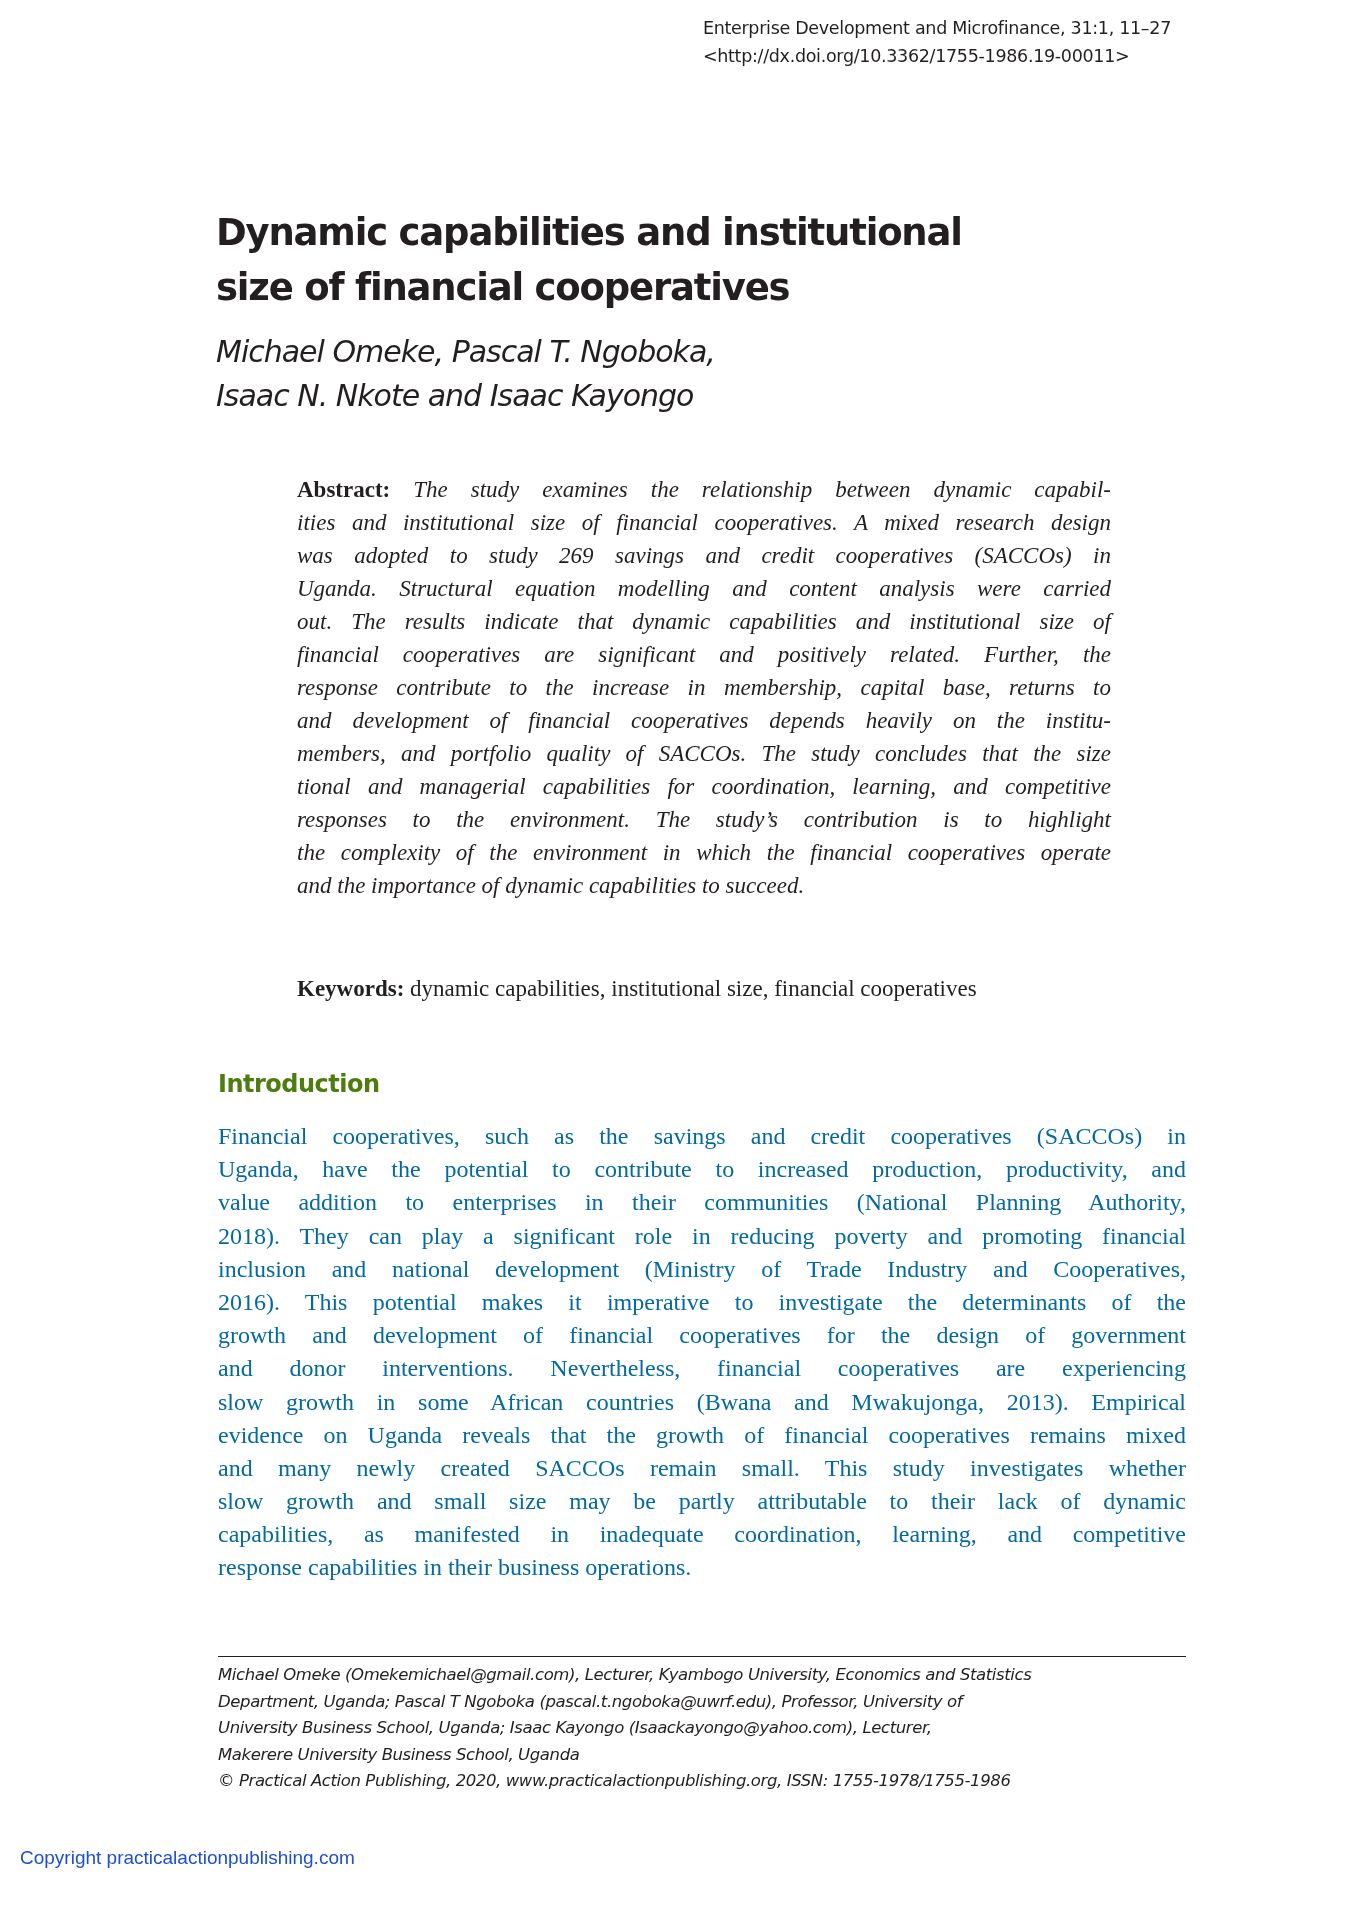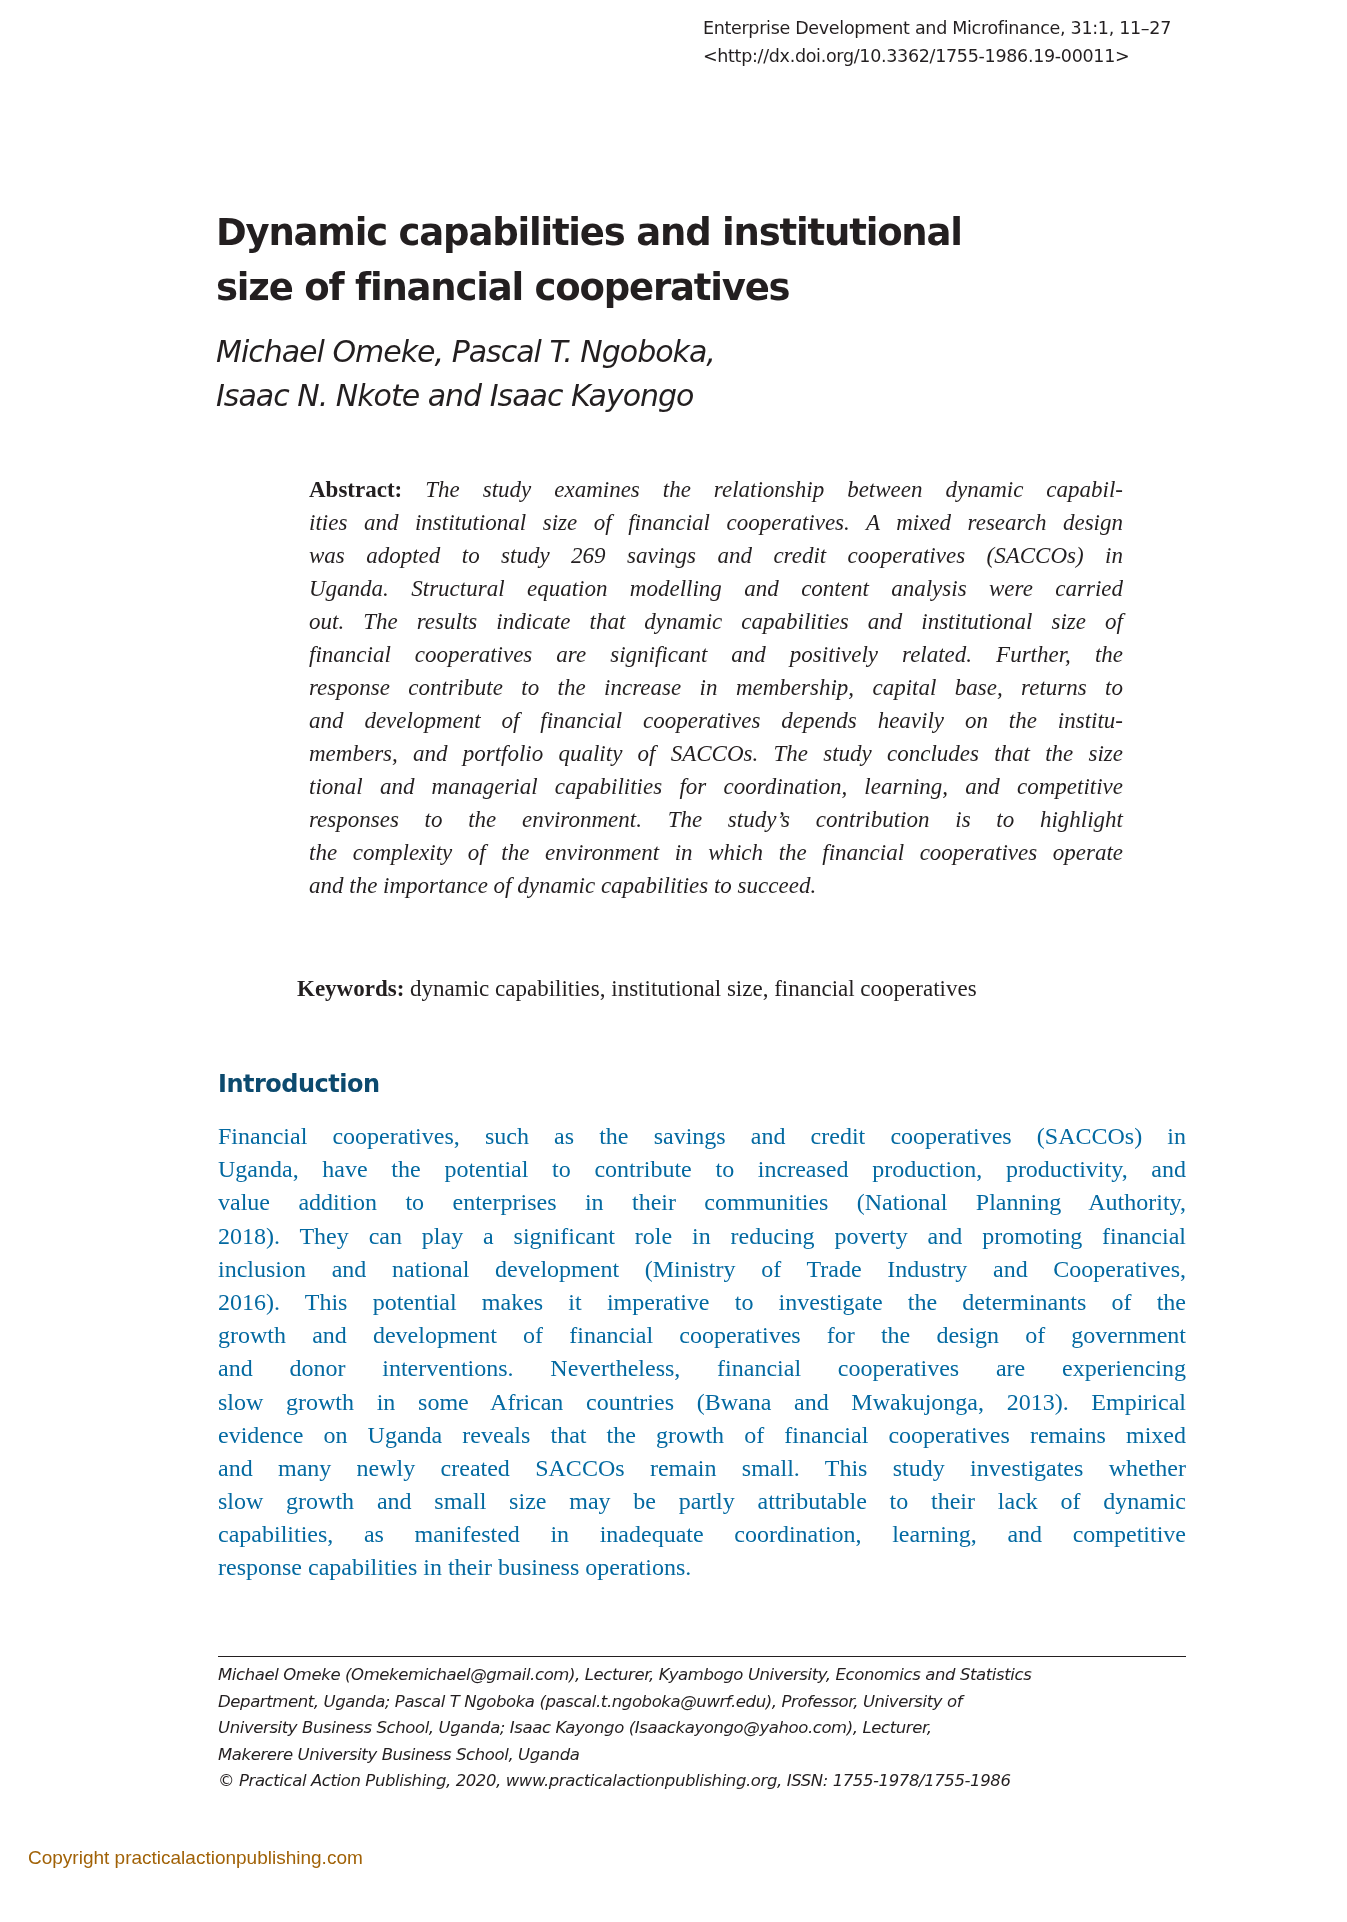--- a/index.html
+++ b/index.html
@@ -8,46 +8,46 @@
   #journal-header { position: absolute; top: 14px; right: 176px; 
     font-family: "DejaVu Sans", sans-serif; font-size: 17.5px; line-height: 28px; color: #231f20; letter-spacing: -0.3px; }
 
   #article-title { position: absolute; left: 216px; top: 205px; width: 900px; margin: 0;
     font-family: "DejaVu Sans", sans-serif; font-weight: bold; font-size: 37px; line-height: 55px; color: #231f20; letter-spacing: -1.2px; }
 
   #authors { position: absolute; left: 216px; top: 330px; width: 900px;
     font-family: "DejaVu Sans", sans-serif; font-style: italic; font-size: 30px; line-height: 44px; color: #231f20; letter-spacing: -1px; }
 
   #abstract { position: absolute; left: 297px; top: 473px; width: 814px;
-    font-family: "Liberation Serif", serif; font-size: 23px; line-height: 33px; color: #231f20; margin-left: 12px; }
+    font-family: "Liberation Serif", serif; font-size: 23px; line-height: 33px; color: #231f20; }
   #abstract .line { display: block; white-space: nowrap; text-align: justify; text-align-last: justify; height: 33px; }
   #abstract .line.last { text-align-last: left; }
   #abstract .label { font-style: normal; font-weight: bold; }
   #abstract .txt { font-style: italic; }
 
   #keywords { position: absolute; left: 297px; top: 974px; width: 814px;
     font-family: "Liberation Serif", serif; font-size: 23px; line-height: 30px; white-space: nowrap; }
   #keywords .label { font-weight: bold; }
 
   #intro-heading { position: absolute; left: 218px; top: 1068px; margin: 0;
-    font-family: "DejaVu Sans", sans-serif; font-weight: bold; font-size: 24px; line-height: 32px; color: #0c4a6e; letter-spacing: -0.5px; }
+    font-family: "DejaVu Sans", sans-serif; font-weight: bold; font-size: 24px; line-height: 32px; color: #4d7c0f; letter-spacing: -0.5px; }
 
   #intro-body { position: absolute; left: 218px; top: 1120px; width: 968px;
     font-family: "Liberation Serif", serif; font-size: 24px; line-height: 33.2px; color: #0369a1; }
   #intro-body .line { display: block; white-space: nowrap; text-align: justify; text-align-last: justify; height: 33.2px; }
   #intro-body .line.last { text-align-last: left; }
 
   #footnote-rule { position: absolute; left: 218px; top: 1656px; width: 968px; height: 0; border-top: 1px solid #231f20; }
 
   #footnote { position: absolute; left: 218px; top: 1662px; width: 968px; 
     font-family: "DejaVu Sans", sans-serif; font-style: italic; font-size: 16.5px; line-height: 26.5px; color: #231f20; letter-spacing: -0.4px; }
   #footnote .line { display: block; white-space: nowrap; }
 
-  #copyright-stamp { position: absolute; left: 28px; top: 1846px;
-    font-family: "Liberation Sans", sans-serif; font-size: 19px; line-height: 24px; color: #a16207; }
+  #copyright-stamp { position: absolute; left: 20px; top: 1846px;
+    font-family: "Liberation Sans", sans-serif; font-size: 19px; line-height: 24px; color: #1d4ed8; }
 </style>
 </head>
 <body>
 
 <div id="journal-header">
   <div>Enterprise Development and Microfinance, 31:1, 11–27</div>
   <div>&lt;http://dx.doi.org/10.3362/1755-1986.19-00011&gt;</div>
 </div>
 
 <h1 id="article-title">

